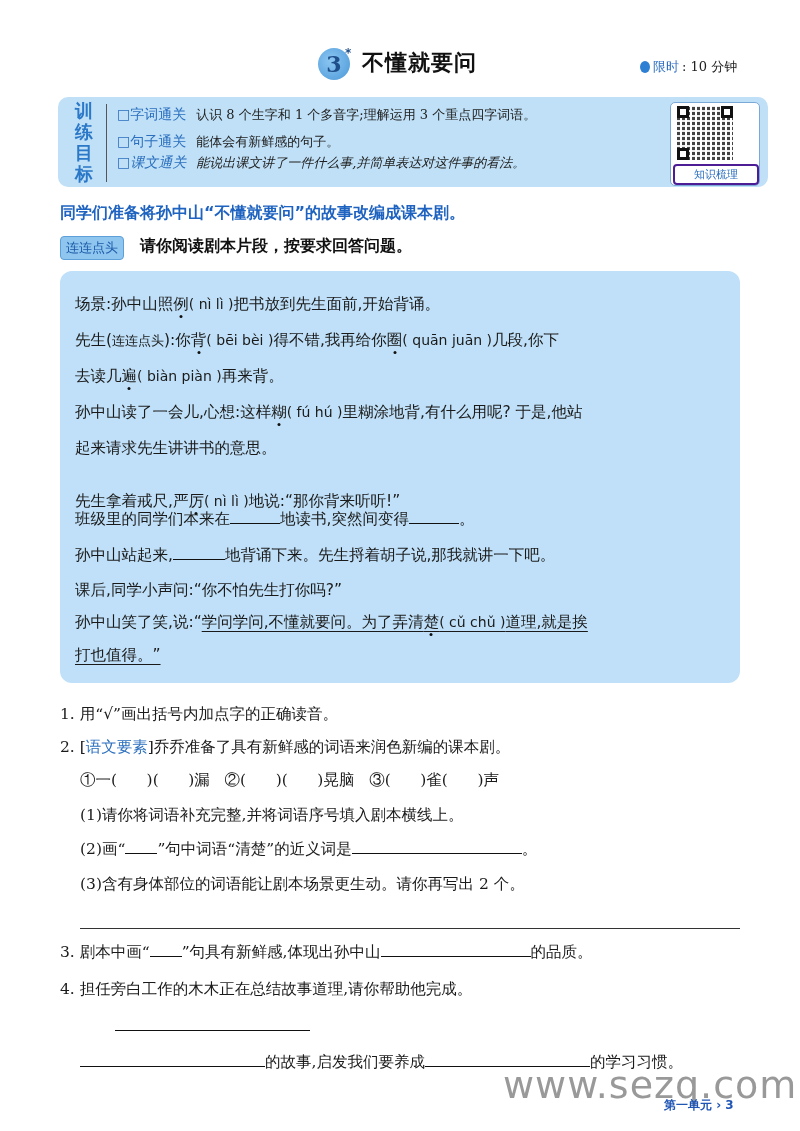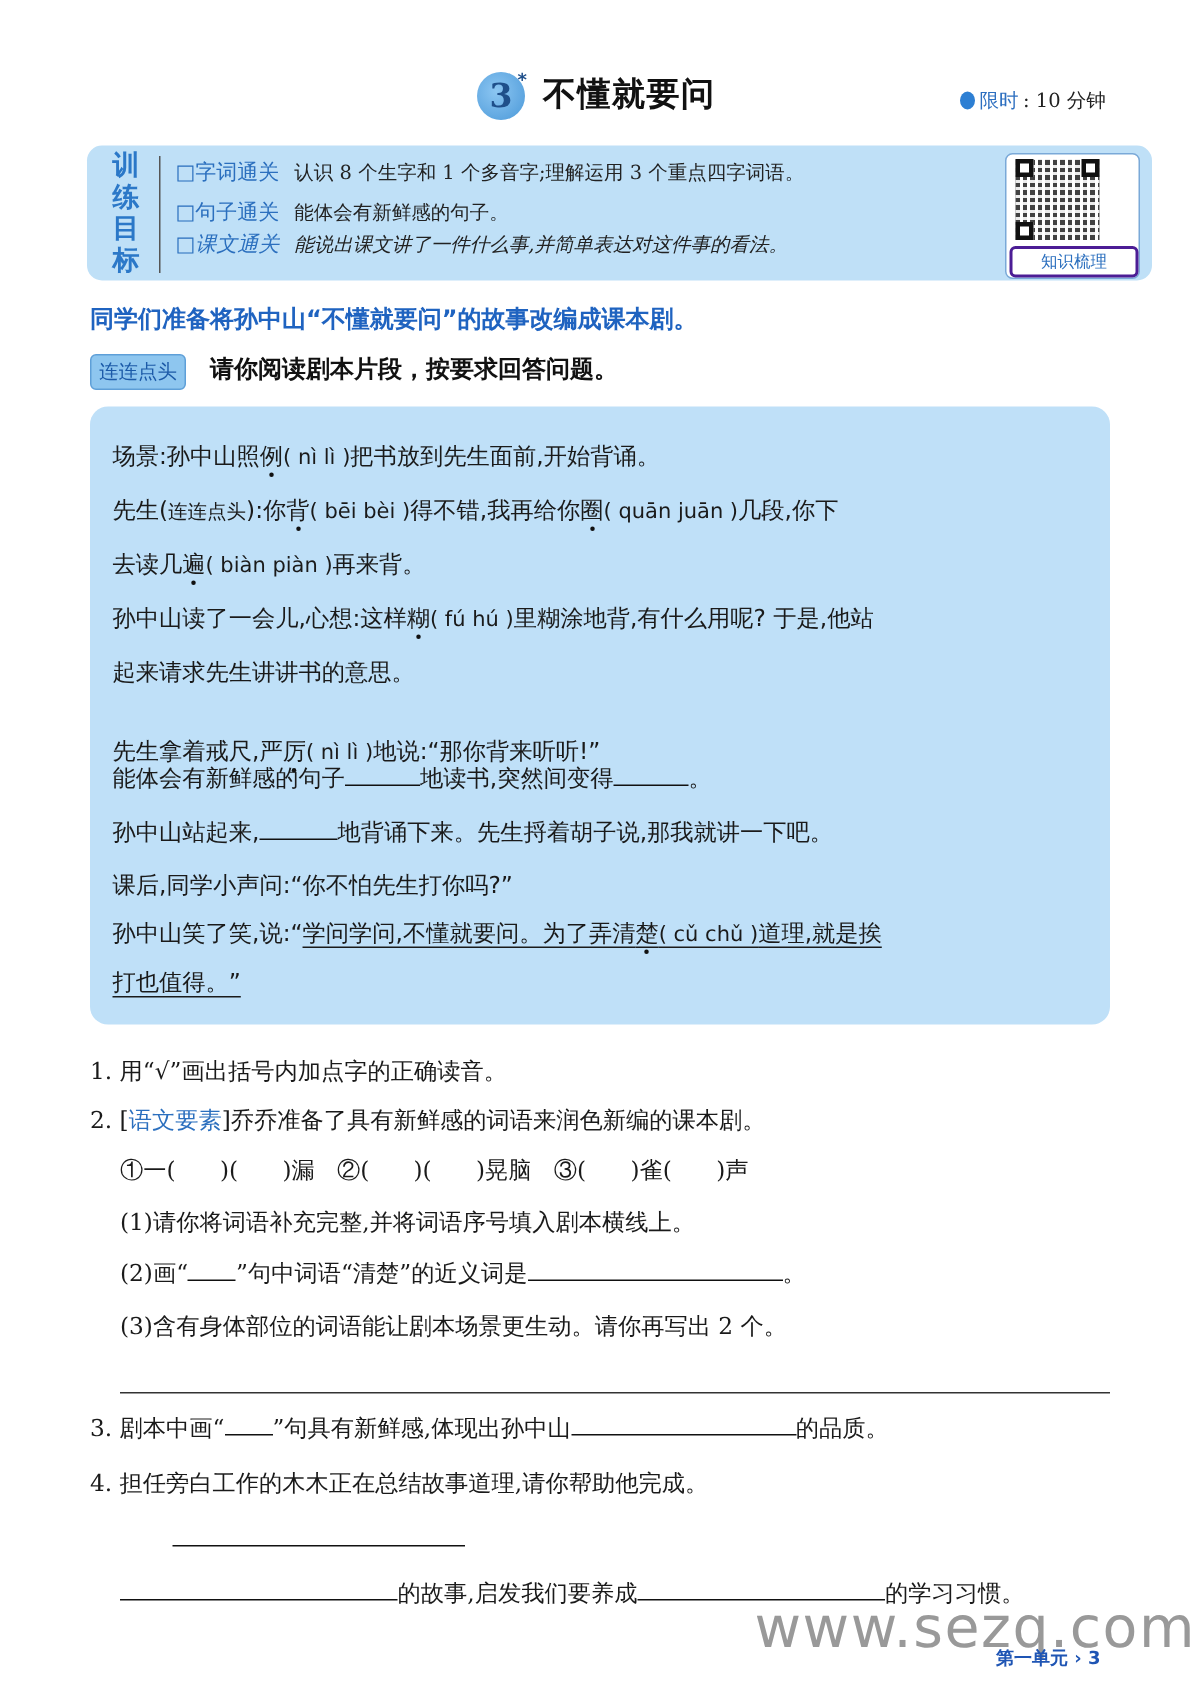--- a/index.html
+++ b/index.html
@@ -145,21 +145,21 @@
   <span>去读几</span><span class="dot-char">遍</span><span class="py">( biàn   piàn )</span><span>再来背。</span>
 </div>
 <div class="abs script-line" style="top:402px;text-align:right;">
   <span>孙中山读了一会儿,心想:这样</span><span class="dot-char">糊</span><span class="py">( fú   hú )</span><span>里糊涂地背,有什么用呢? 于是,他站</span>
 </div>
 <div class="abs script-line" style="top:438px;">起来请求先生讲讲书的意思。</div>
 <div class="abs script-line" style="top:474px;margin-top:17px;">
   <span>先生拿着戒尺,严</span><span class="dot-char">厉</span><span class="py">( nì   lì )</span><span>地说:“那你背来听听!”</span>
 </div>
 <div class="abs script-line" style="top:509px;">
-  <span>能体会有新鲜感的句子</span><span class="blank" style="width:50px;"></span><span>地读书,突然间变得</span><span class="blank" style="width:50px;"></span><span>。</span>
+  <span>班级里的同学们本来在</span><span class="blank" style="width:50px;"></span><span>地读书,突然间变得</span><span class="blank" style="width:50px;"></span><span>。</span>
 </div>
 <div class="abs script-line" style="top:545px;">
   <span>孙中山站起来,</span><span class="blank" style="width:52px;"></span><span>地背诵下来。先生捋着胡子说,那我就讲一下吧。</span>
 </div>
 <div class="abs script-line" style="top:580px;">课后,同学小声问:“你不怕先生打你吗?”</div>
 <div class="abs script-line" style="top:612px;">
   <span>孙中山笑了笑,说:“</span><span class="uline">学问学问,不懂就要问。为了弄清</span><span class="uline dot-char">楚</span><span class="uline py">( cǔ   chǔ )</span><span class="uline">道理,就是挨</span>
 </div>
 <div class="abs script-line" style="top:645px;">
   <span class="uline">打也值得。”</span>

